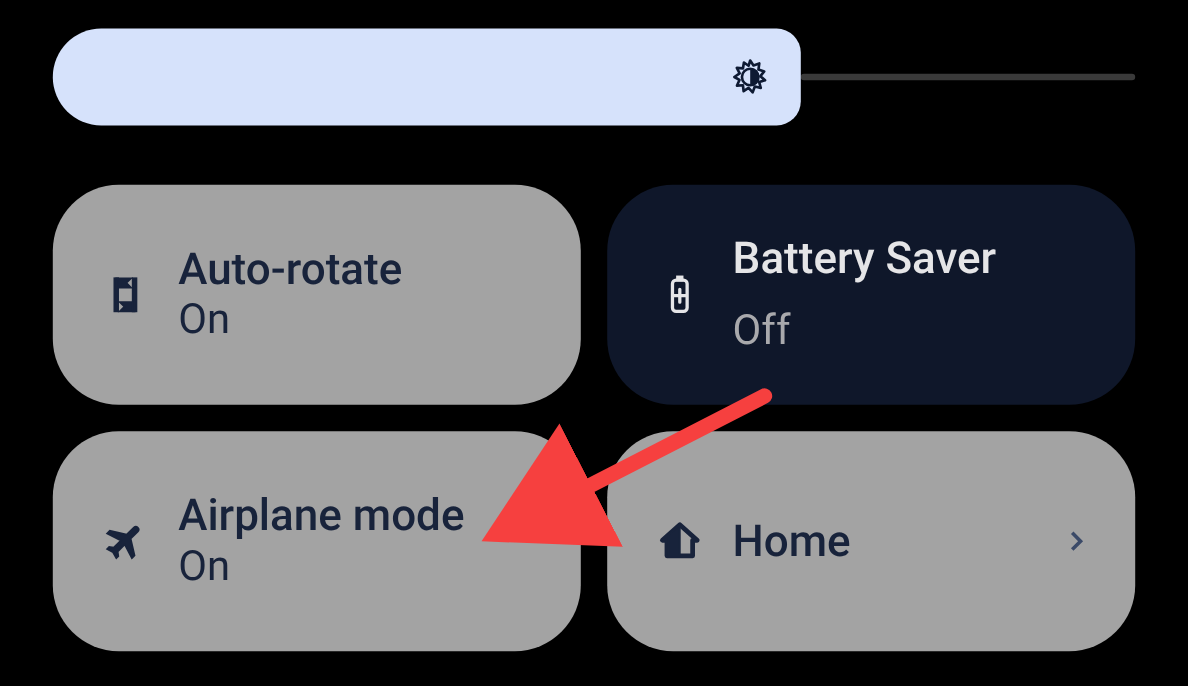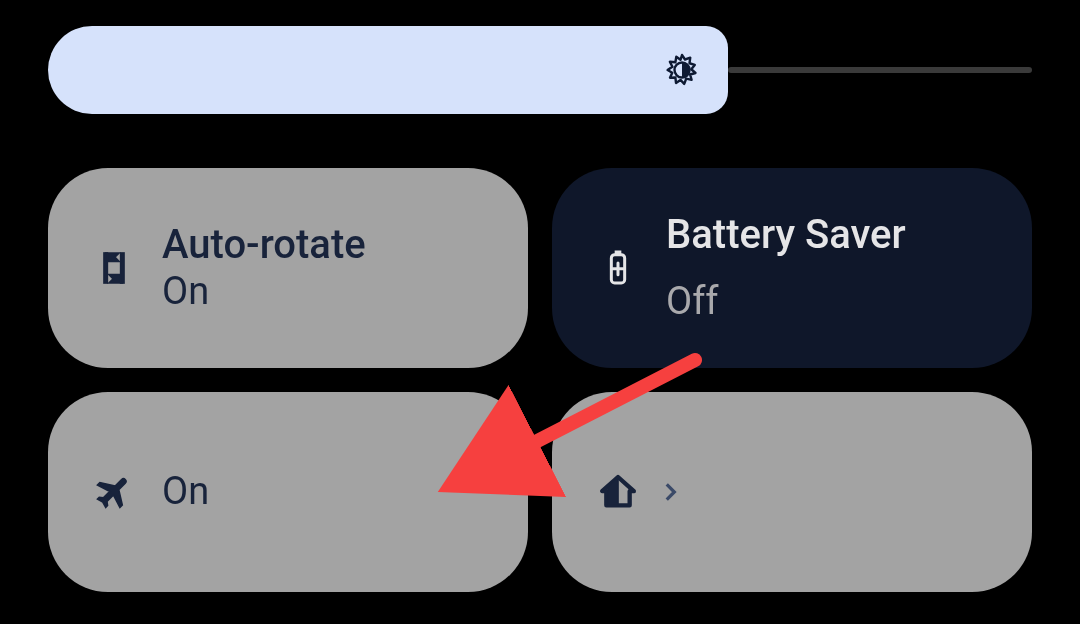--- a/index.html
+++ b/index.html
@@ -171,31 +171,35 @@
     </div>
   </div>
 
   <div class="tile on">
     <span class="tile-icon">
       <svg viewBox="0 0 24 24">
         <path d="M21 16v-2l-8-5V3.5c0-.83-.67-1.5-1.5-1.5S10 2.67 10 3.5V9l-8 5v2l8-2.5V19l-2 1.5V22l3.5-1 3.5 1v-1.5L13 19v-5.5l8 2.5z" fill="#18233B" transform="rotate(45 12 12)"></path>
       </svg>
     </span>
     <div class="tile-text">
+      <div class="tile-title">Airplane mode</div>
       <div class="tile-status">On</div>
     </div>
   </div>
 
   <div class="tile on">
     <span class="tile-icon">
       <svg viewBox="0 0 24 24">
         <path d="M12 3 L2.5 11.5 H5 V20 H19 V11.5 H21.5 Z" fill="none" stroke="#18233B" stroke-width="2.6" stroke-linejoin="round"></path>
         <path d="M12 3 L6 8.5 V20 H12 Z" fill="#18233B"></path>
       </svg>
     </span>
+    <div class="tile-text">
+      <div class="tile-title">Home</div>
+    </div>
     <span class="tile-chevron">
       <svg viewBox="0 0 24 24">
           <polyline points="9 5 16 12 9 19"></polyline>
         </svg>
     </span>
   </div>
 
 </div>
 
 <svg class="arrow-layer" viewBox="0 0 1080 624">

